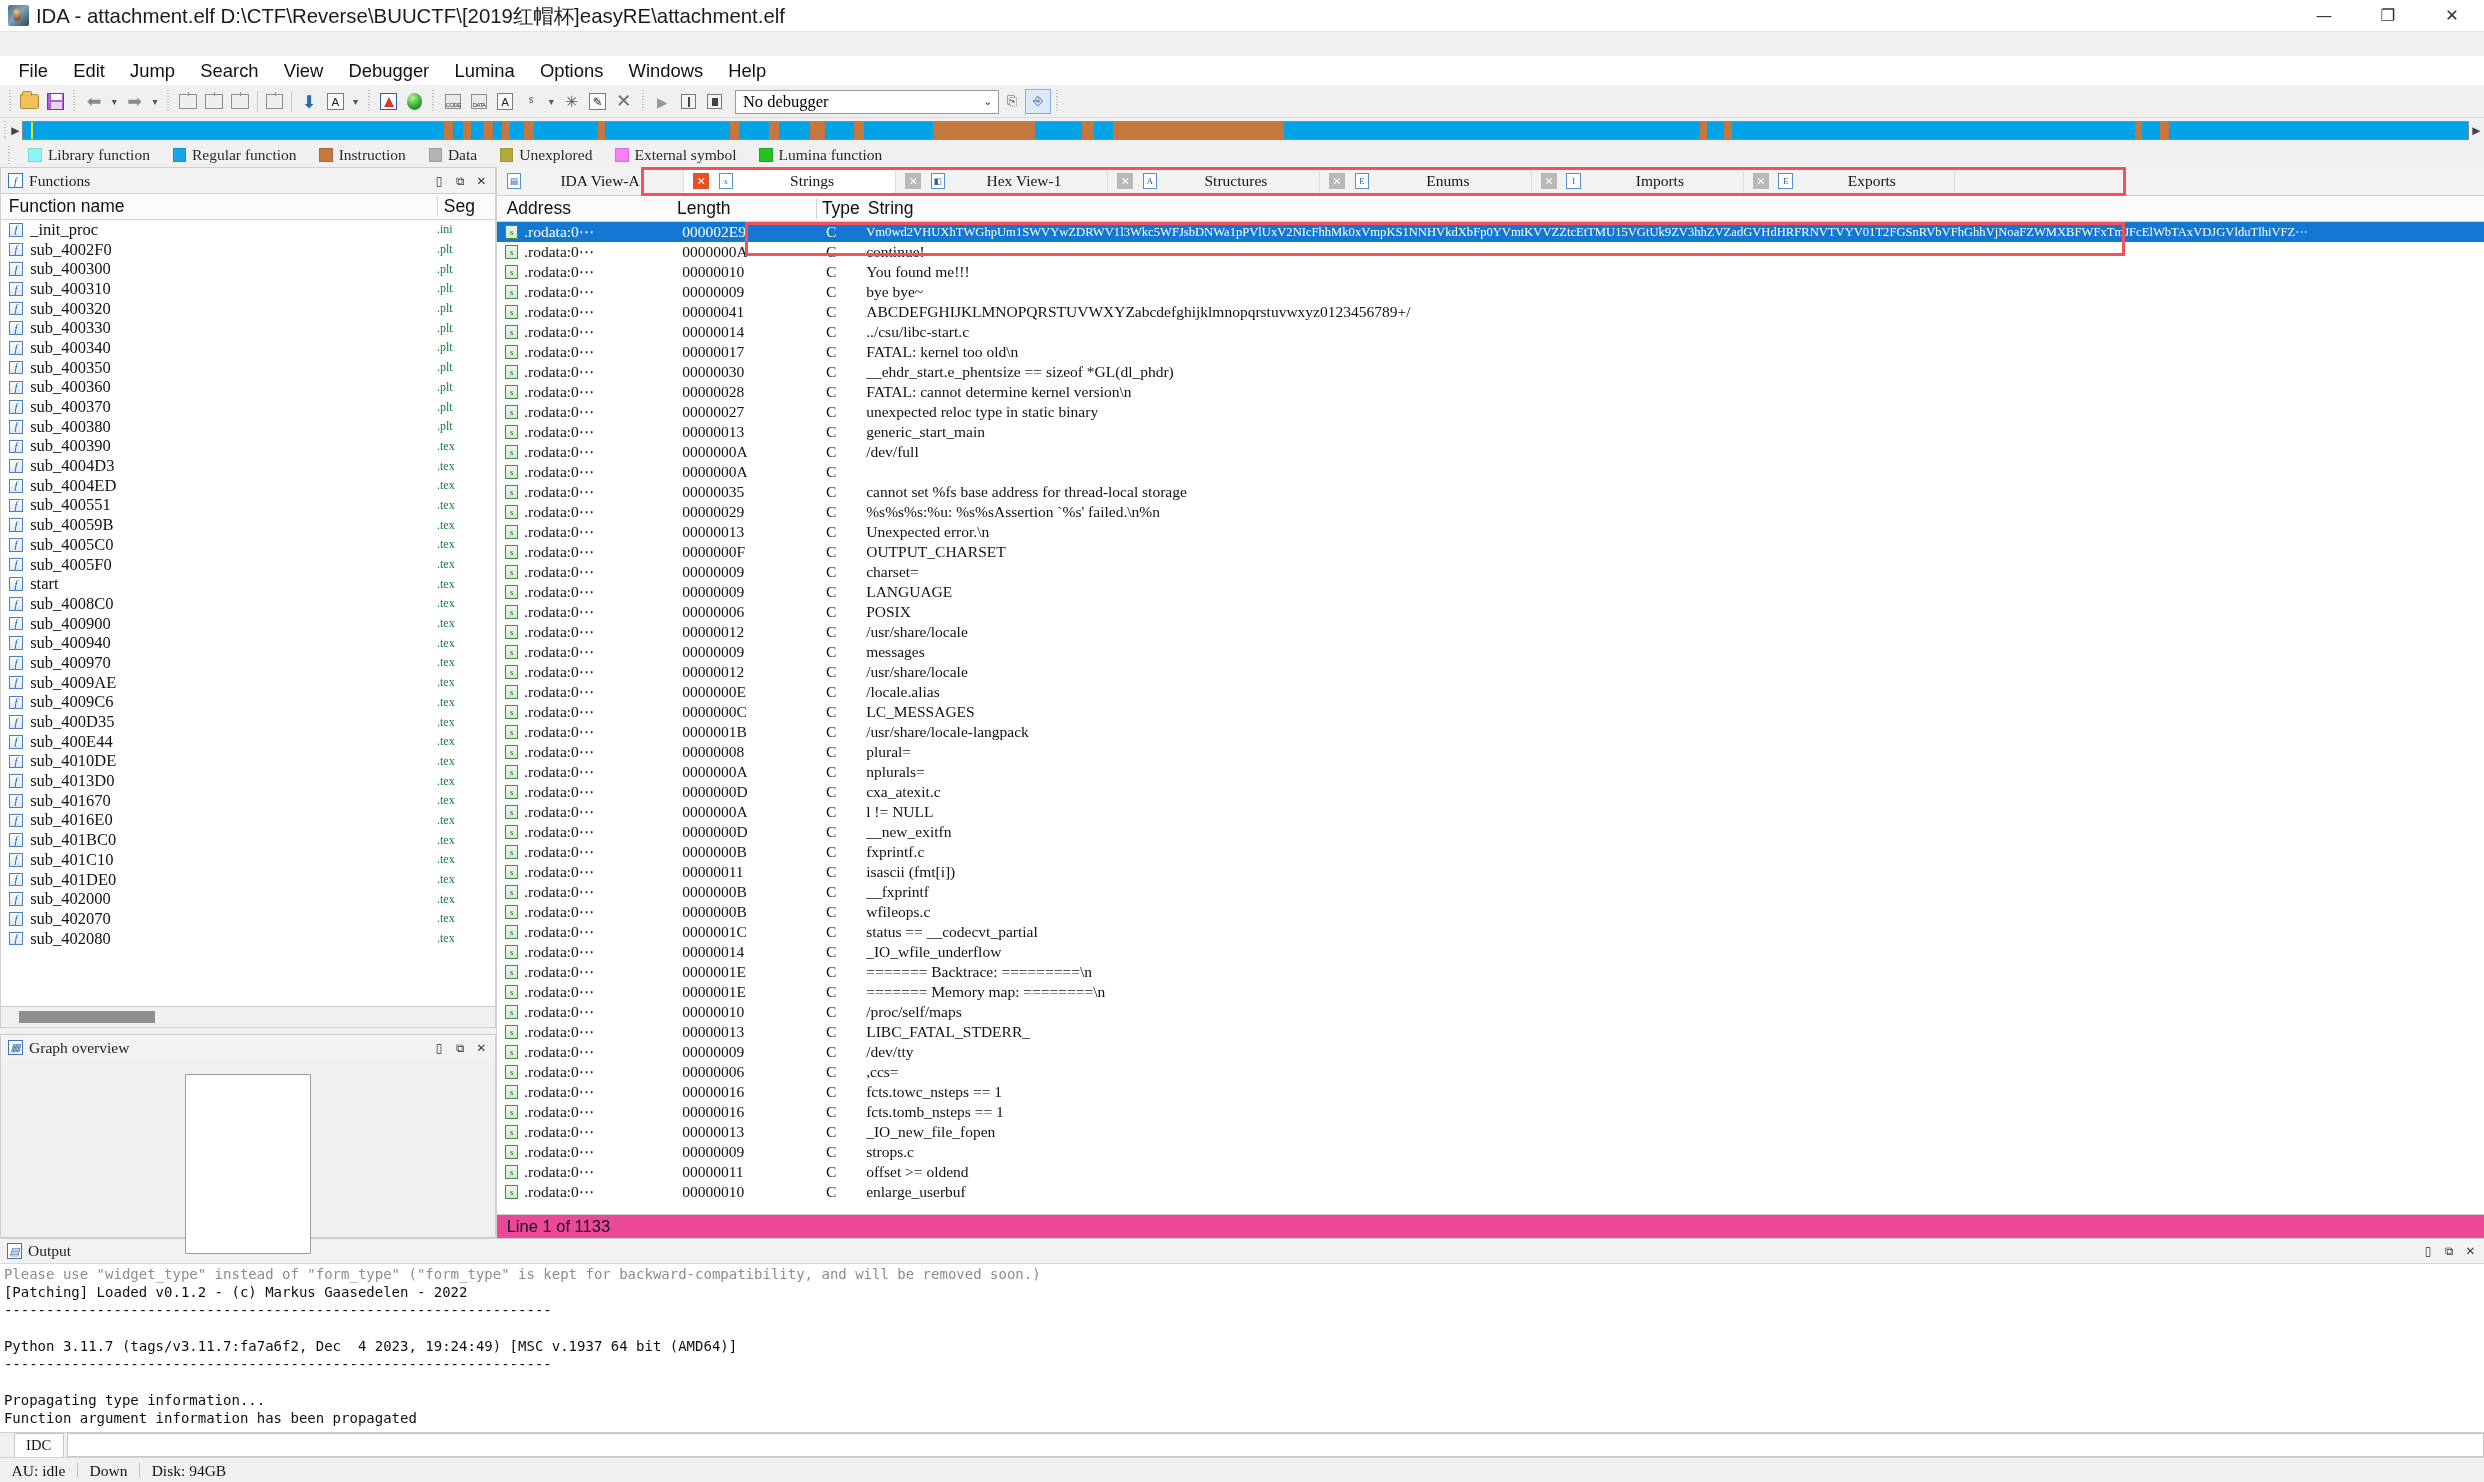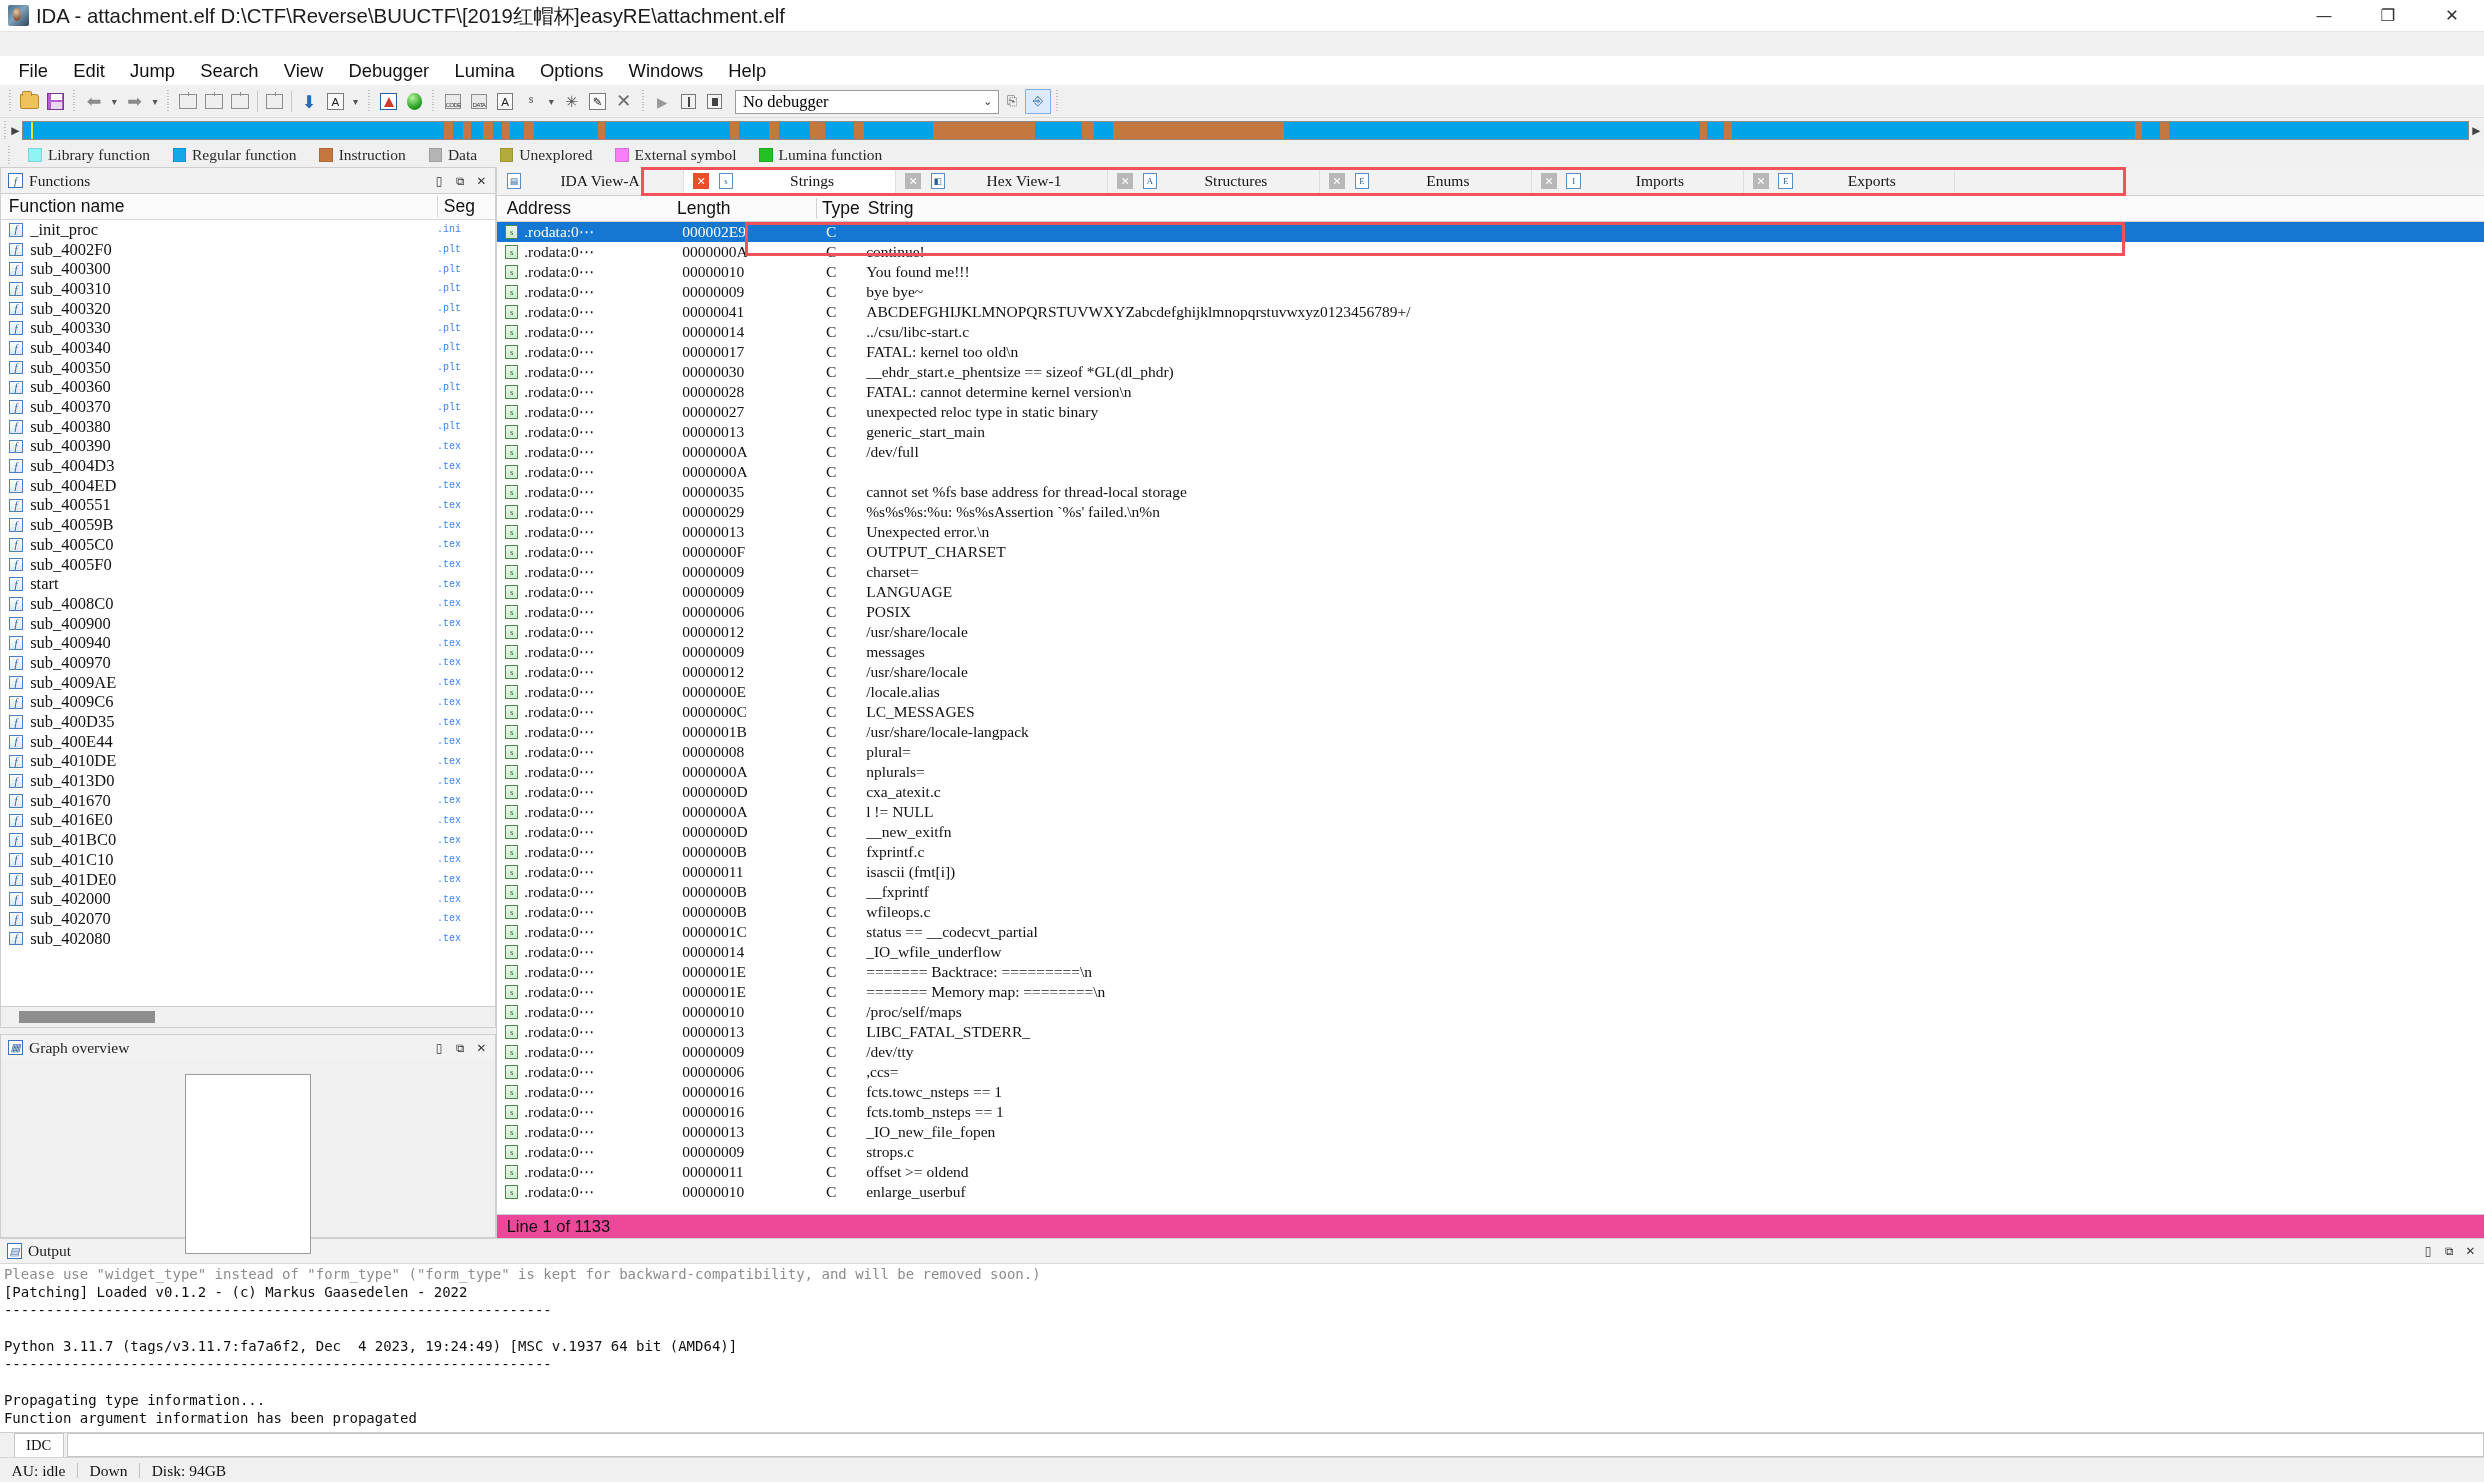--- a/index.html
+++ b/index.html
@@ -118,21 +118,21 @@
   }
   .fn-header .c1 { flex:1 1 auto; padding-left: 7.8px; }
   .fn-header .c2 { width: 58px; flex:0 0 58px; border-left:1px solid #d6d6d6; padding-left:5.8px; }
   .fn-list { flex:1 1 auto; background:#fff; border:1px solid #cfcfcf; border-top:none; overflow:hidden; position:relative;}
   .fn-row { height: 19.7px; display:flex; align-items:center; font-size:16.5px; color:#111;
             font-family:"Liberation Serif", serif; }
   .fn-ico { width:14.6px; height:13.6px; margin-left:7.8px; margin-right:6.8px; border:1px solid #4b7fc4;
             background:linear-gradient(#ffffff,#dbe9fa); display:flex; align-items:center; justify-content:center;
             font-size:10.7px; font-style:italic; color:#2a5c9c; flex:0 0 14.6px; line-height:1;}
   .fn-name { flex:1 1 auto; white-space:nowrap; }
-  .fn-seg { width: 58px; flex:0 0 58px; color:#3b82f6; font-size:10px; white-space:nowrap; overflow:hidden;font-family:Liberation Mono, monospace;}
+  .fn-seg { width: 58px; flex:0 0 58px; color:#15803d; font-size:12px; white-space:nowrap; overflow:hidden;}
   .fn-hscroll { height: 21.3px; background:#f0f0f0; border:1px solid #cfcfcf; border-top:none; display:flex; align-items:center;}
   .fn-hthumb { height:11.6px; width:136px; background:#8e8e8e; margin-left:17.5px; }
 
   .go-panel { height: 204px; flex:0 0 204px; display:flex; flex-direction:column; margin-top:5.8px;}
   .go-body { flex:1 1 auto; background:#f0f0f0; border:1px solid #cfcfcf; border-top:none; position:relative;}
   .go-white { position:absolute; left:184px; top:13.6px; width:126px; height:180px; background:#fff; border:1px solid #9d9d9d;}
 
   
   .rightcol { flex:1 1 auto; display:flex; flex-direction:column; min-width:0; }
   .tabbar { height: 29px; flex:0 0 29px; background:#f2f2f2; display:flex; align-items:stretch; border-bottom:1px solid #cfcfcf; position:relative;}
@@ -634,20 +634,21 @@
           <div class="sh-len">Length</div>
           <div class="sh-type">Type</div>
           <div class="sh-str">String</div>
         </div>
         <div class="str-list" id="str-list">
             <div class="str-row sel">
               <span class="str-ico">s</span>
               <span class="str-addr">.rodata:0⋯</span>
               <span class="str-len">000002E9</span>
               <span class="str-type">C</span>
+              <span class="str-val" style="font-size: 12.6px; letter-spacing: 0px;">Vm0wd2VHUXhTWGhpUm1SWVYwZDRWV1l3Wkc5WFJsbDNWa1pPVlUxV2NIcFhhMk0xVmpKS1NNHVkdXbFp0YVmtKVVZZtcEtTMU15VGtUk9ZV3hhZVZadGVHdHRFRNVTVYV01T2FGSnRVbVFhGhhVjNoaFZWMXBFWFxTmJFcElWbTAxVDJGVlduTlhiVFZ⋯</span>
             </div>
             <div class="str-row">
               <span class="str-ico">s</span>
               <span class="str-addr">.rodata:0⋯</span>
               <span class="str-len">0000000A</span>
               <span class="str-type">C</span>
               <span class="str-val">continue!</span>
             </div>
             <div class="str-row">
               <span class="str-ico">s</span>

